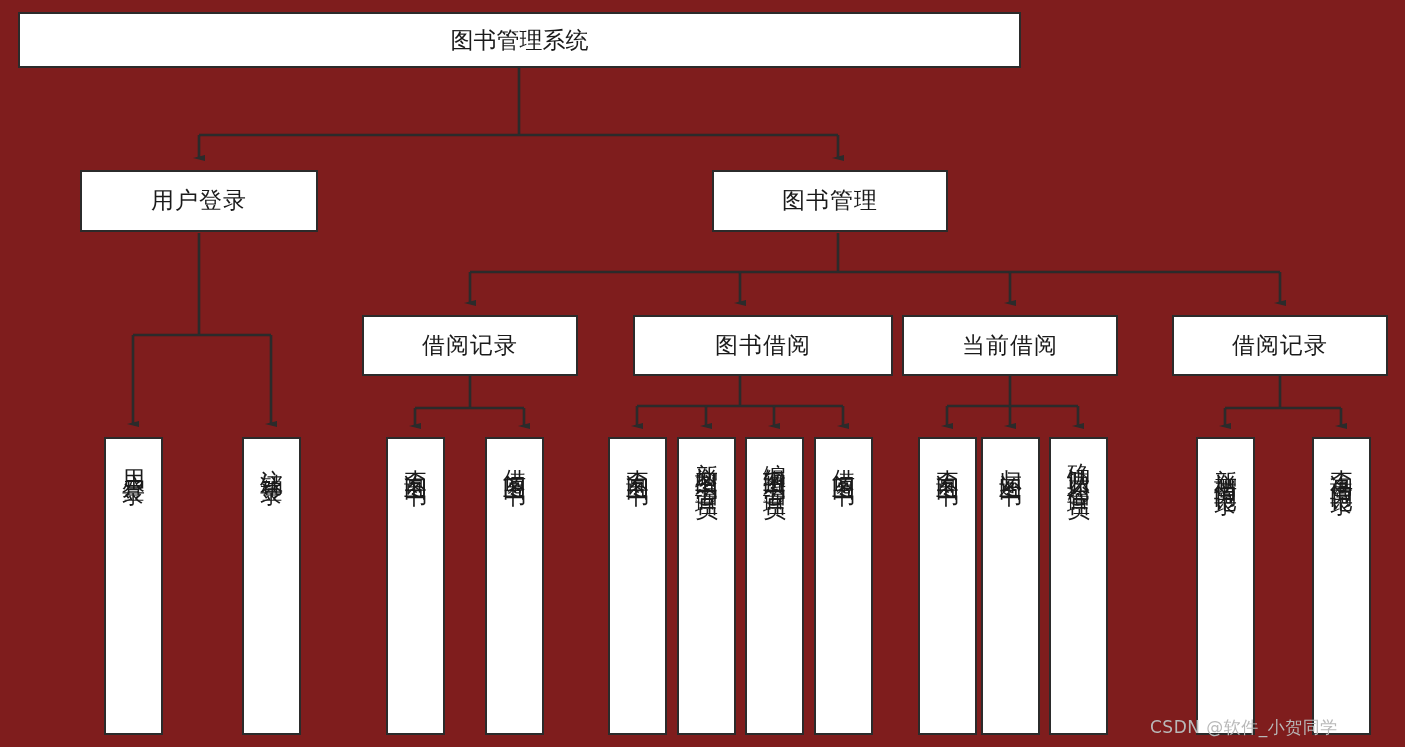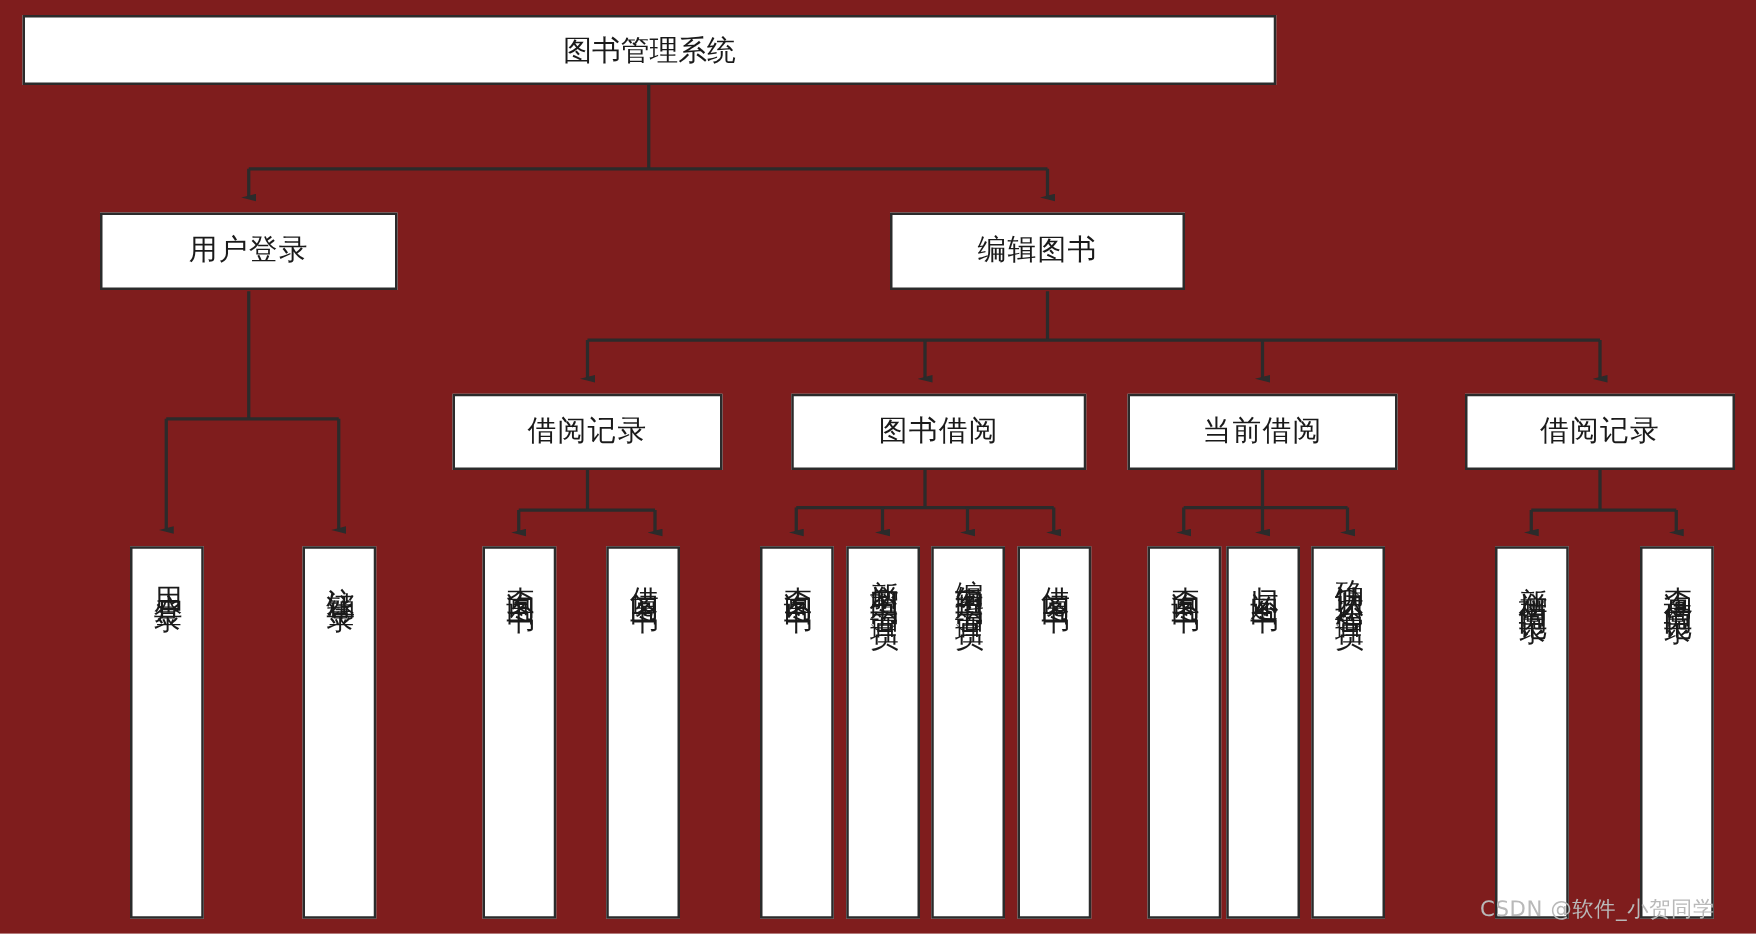--- a/index.html
+++ b/index.html
@@ -126,27 +126,27 @@
   </svg>
 
   <div class="node root" style="left:18px; top:12px; width:1003px; height:56px;">
     <span>图书管理系统</span>
   </div>
 
   <div class="node horiz" style="left:80px; top:170px; width:238px; height:62px;">
     <span>用户登录</span>
   </div>
   <div class="node horiz" style="left:712px; top:170px; width:236px; height:62px;">
-    <span>编辑图书</span>
+    <span>图书管理</span>
   </div>
 
   <div class="node horiz" style="left:362px; top:315px; width:216px; height:61px;">
     <span>借阅记录</span>
   </div>
-  <div class="node horiz" style="left:633px; top:315px; width:236px; height:61px;">
+  <div class="node horiz" style="left:633px; top:315px; width:260px; height:61px;font-family:Liberation Serif, serif;">
     <span>图书借阅</span>
   </div>
   <div class="node horiz" style="left:1172px; top:315px; width:216px; height:61px;">
     <span>借阅记录</span>
   </div>
   <div class="node horiz" style="left:902px; top:315px; width:216px; height:61px;">
     <span>当前借阅</span>
   </div>
 
   <div class="node leaf" style="left:104px; top:437px; width:59px; height:298px;">
@@ -186,15 +186,15 @@
     <span class="leaf-text">确认归还（管理员）</span>
   </div>
 
   <div class="node leaf" style="left:1196px; top:437px; width:59px; height:298px;">
     <span class="leaf-text">新增借阅记录</span>
   </div>
   <div class="node leaf" style="left:1312px; top:437px; width:59px; height:298px;">
     <span class="leaf-text">查询借阅记录</span>
   </div>
 
-  <div class="watermark" style="left:1184px; top:716px;">CSDN @软件_小贺同学</div>
+  <div class="watermark" style="left:1150px; top:716px;">CSDN @软件_小贺同学</div>
 
 </div>
 
 </body></html>

